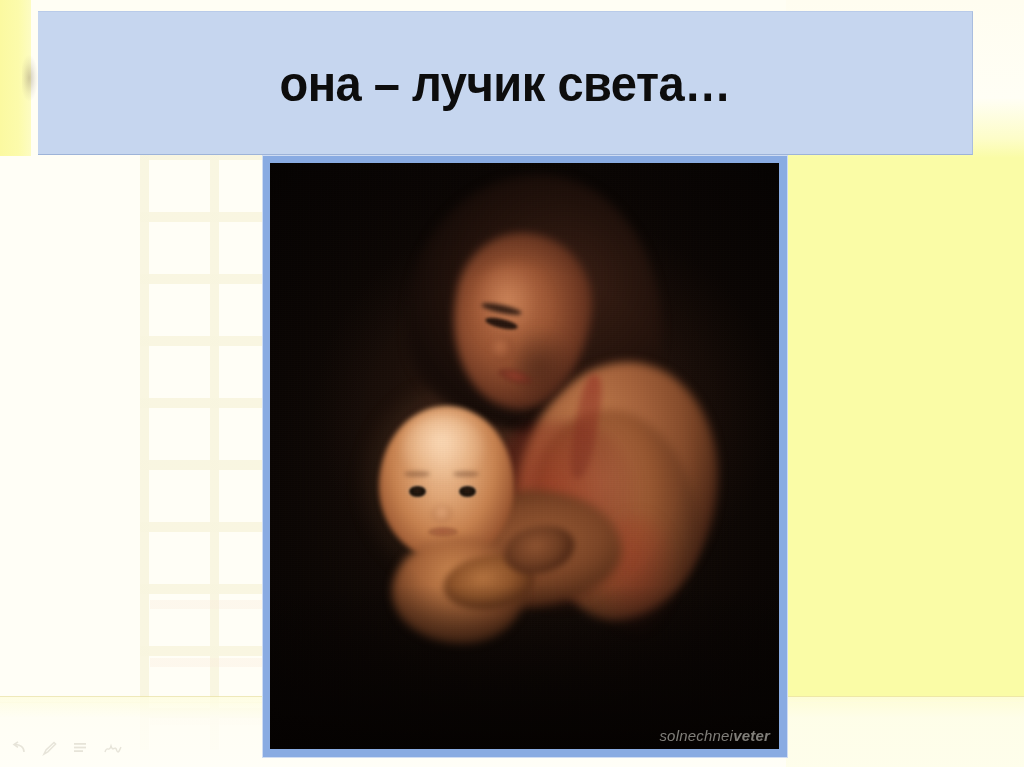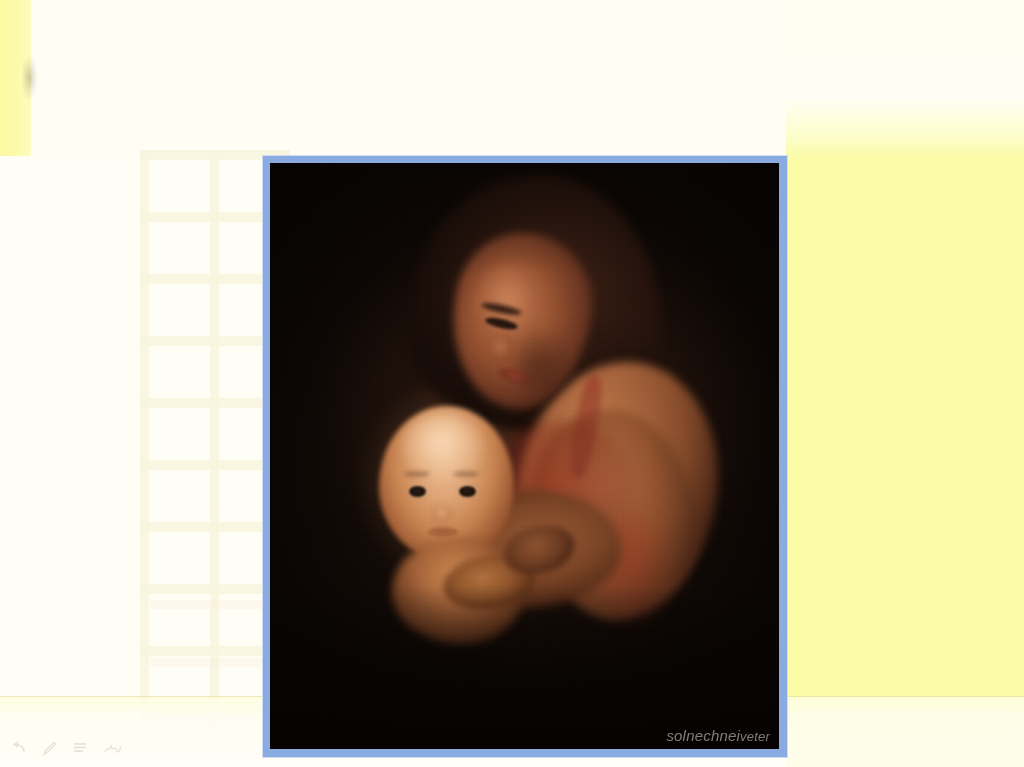--- a/index.html
+++ b/index.html
@@ -508,21 +508,21 @@
     font-family: "Liberation Sans", sans-serif;
     font-size: 15px;
     font-style: italic;
     letter-spacing: .2px;
     color: #8e8c87;
     opacity: .9;
     white-space: nowrap;
     z-index: 8;
   }
   #photo-watermark .wm-strong { font-weight: normal; }
-  #photo-watermark .wm-light { font-weight: normal; font-size: 13px; }
+  #photo-watermark .wm-light { font-weight: bold; font-size: 15px; }
 </style>
 </head>
 <body>
 
 <div id="slide">
 
   <div class="bg-yellow-right"></div>
   <div class="bg-yellow-right-fade"></div>
   <div class="bg-white-main"></div>
   <div class="bg-yellow-left"></div>
@@ -552,20 +552,23 @@
         <rect x="1" y="9.2" width="9" height="1.8"></rect>
       </svg>
     </span>
     <span class="ghost-ico">
       <svg width="18" height="14" viewBox="0 0 18 14" fill="none" stroke="currentColor" stroke-width="1.4">
         <path d="M1 11 C3 4 5 12 7 5 C9 12 11 3 13 10 C14.5 13 16 8 17 6"></path>
       </svg>
     </span>
   </div>
 
+  <div id="title-banner">
+    <div id="title-text">она – лучик света…</div>
+  </div>
 
   <div id="photo-frame">
     <div id="photo-inner">
       <div class="ph-layer ph-bg"></div>
       <div class="ph-layer b-glow"></div>
 
       <div class="m-hair"></div>
       <div class="m-shoulder"></div>
       <div class="m-arm"></div>
       <div class="m-dress"></div>

